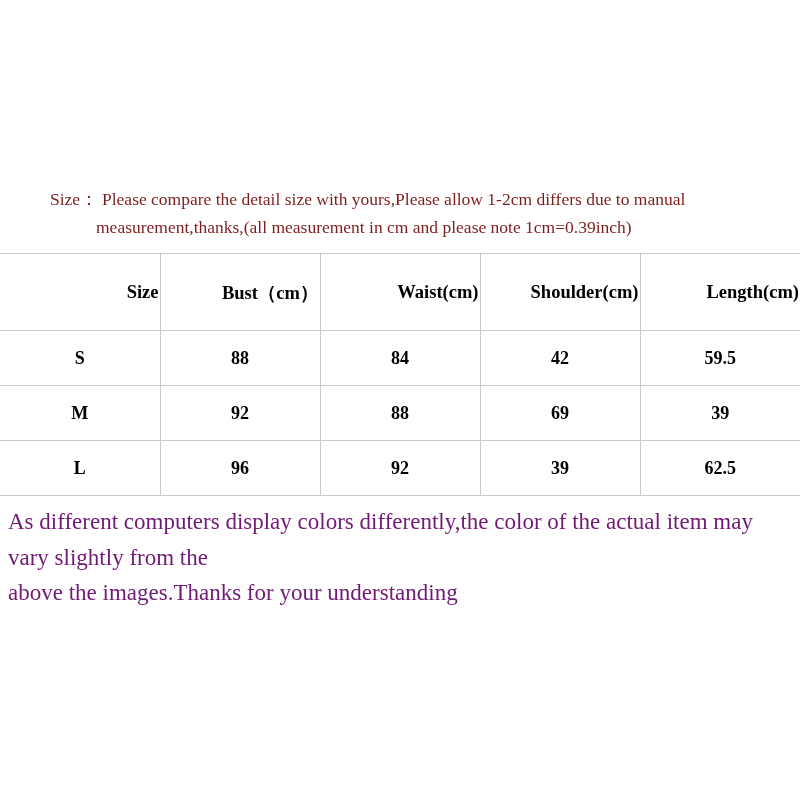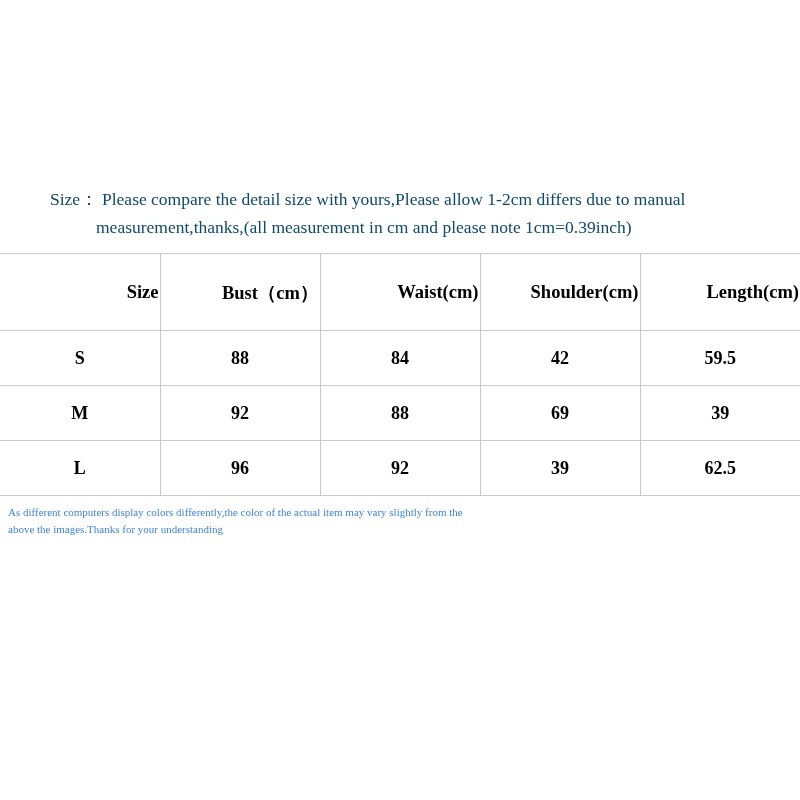--- a/index.html
+++ b/index.html
@@ -23,21 +23,21 @@
   .size-chart {
     position: absolute;
     left: 0;
     top: 185px;
     width: 800px;
   }
   .intro {
     padding: 0 18px 0 50px;
     font-size: 17.5px;
     line-height: 1.6;
-    color: #0c4a6e;
+    color: #7f1d1d;
   }
   .intro .intro-line1 {
     display: block;
     text-indent: 0;
   }
   .intro .intro-line2 {
     display: block;
     padding-left: 46px;
   }
   table.measure {
@@ -74,24 +74,24 @@
   table.measure col.c-bust { width: 160px; }
   table.measure col.c-waist { width: 160px; }
   table.measure col.c-shoulder { width: 160px; }
   table.measure col.c-length { width: 160px; }
 
   table.measure tbody td.cell-size {
     font-weight: bold;
   }
   .footnote {
     padding: 8px 14px 0 8px;
-    font-size: 11px;
+    font-size: 23px;
     line-height: 1.55;
     text-align: left;
-    color: #3b82f6;
+    color: #701a75;
   }
   .footnote .fn-line2 {
     display: block;
   }
 </style>
 </head>
 <body>
 
 <div class="page">
   <div class="size-chart">

